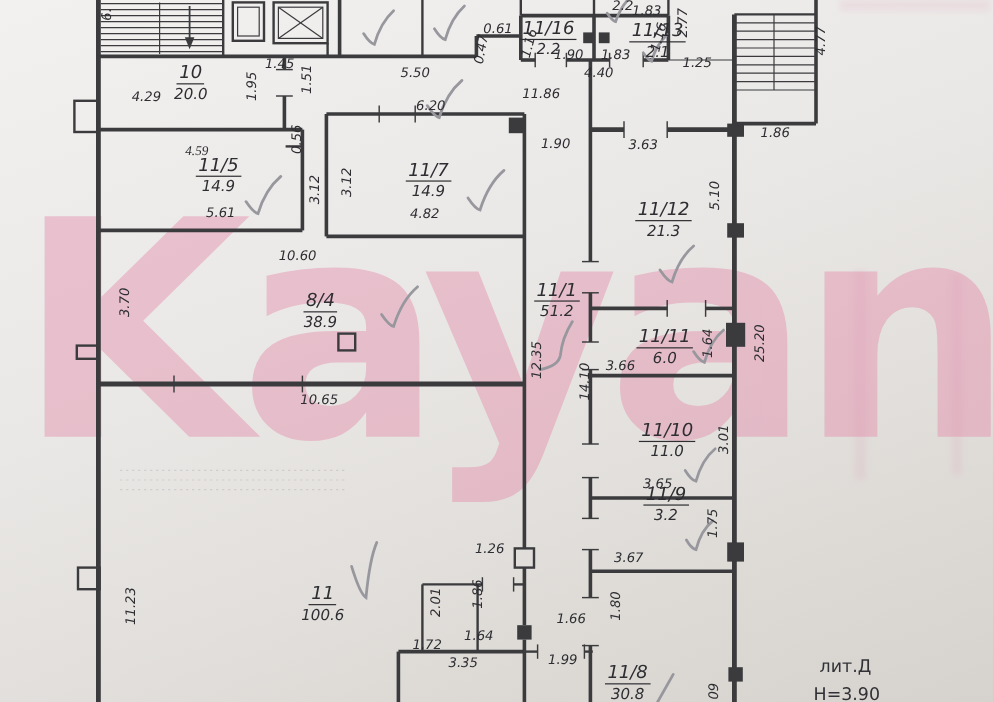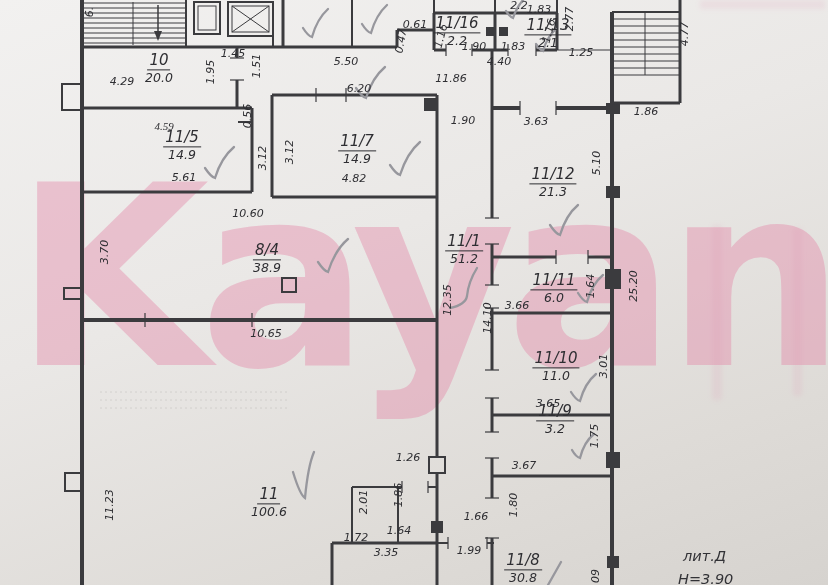--- a/index.html
+++ b/index.html
@@ -23,21 +23,21 @@
   .dim{
     position:absolute;transform:translate(-50%,-50%);
     font-style:italic;font-size:11px;color:#2e2e32;white-space:nowrap;
   }
   .room{
     position:absolute;transform:translate(-50%,-50%);
     text-align:center;font-style:italic;color:#2e2e32;line-height:1.1;
   }
   .room .num{display:inline-block;font-size:15px;border-bottom:1.4px solid #2e2e32;padding:0 2px;}
   .room .area{display:block;font-size:12.5px;margin-top:1px;}
-  .note{position:absolute;z-index:3;font-style:italic;font-size:14.5px;color:#323236;white-space:nowrap;}
+  .note{position:absolute;z-index:3;font-size:14.5px;color:#323236;white-space:nowrap;}
   .note-liter{left:683px;top:548px;}
   .note-height{left:678px;top:571px;}
 </style>
 </head>
 <body>
 
 <div class="stage">
 
   <div class="watermark">Kayan</div>
   <div class="sm sm1"></div>

